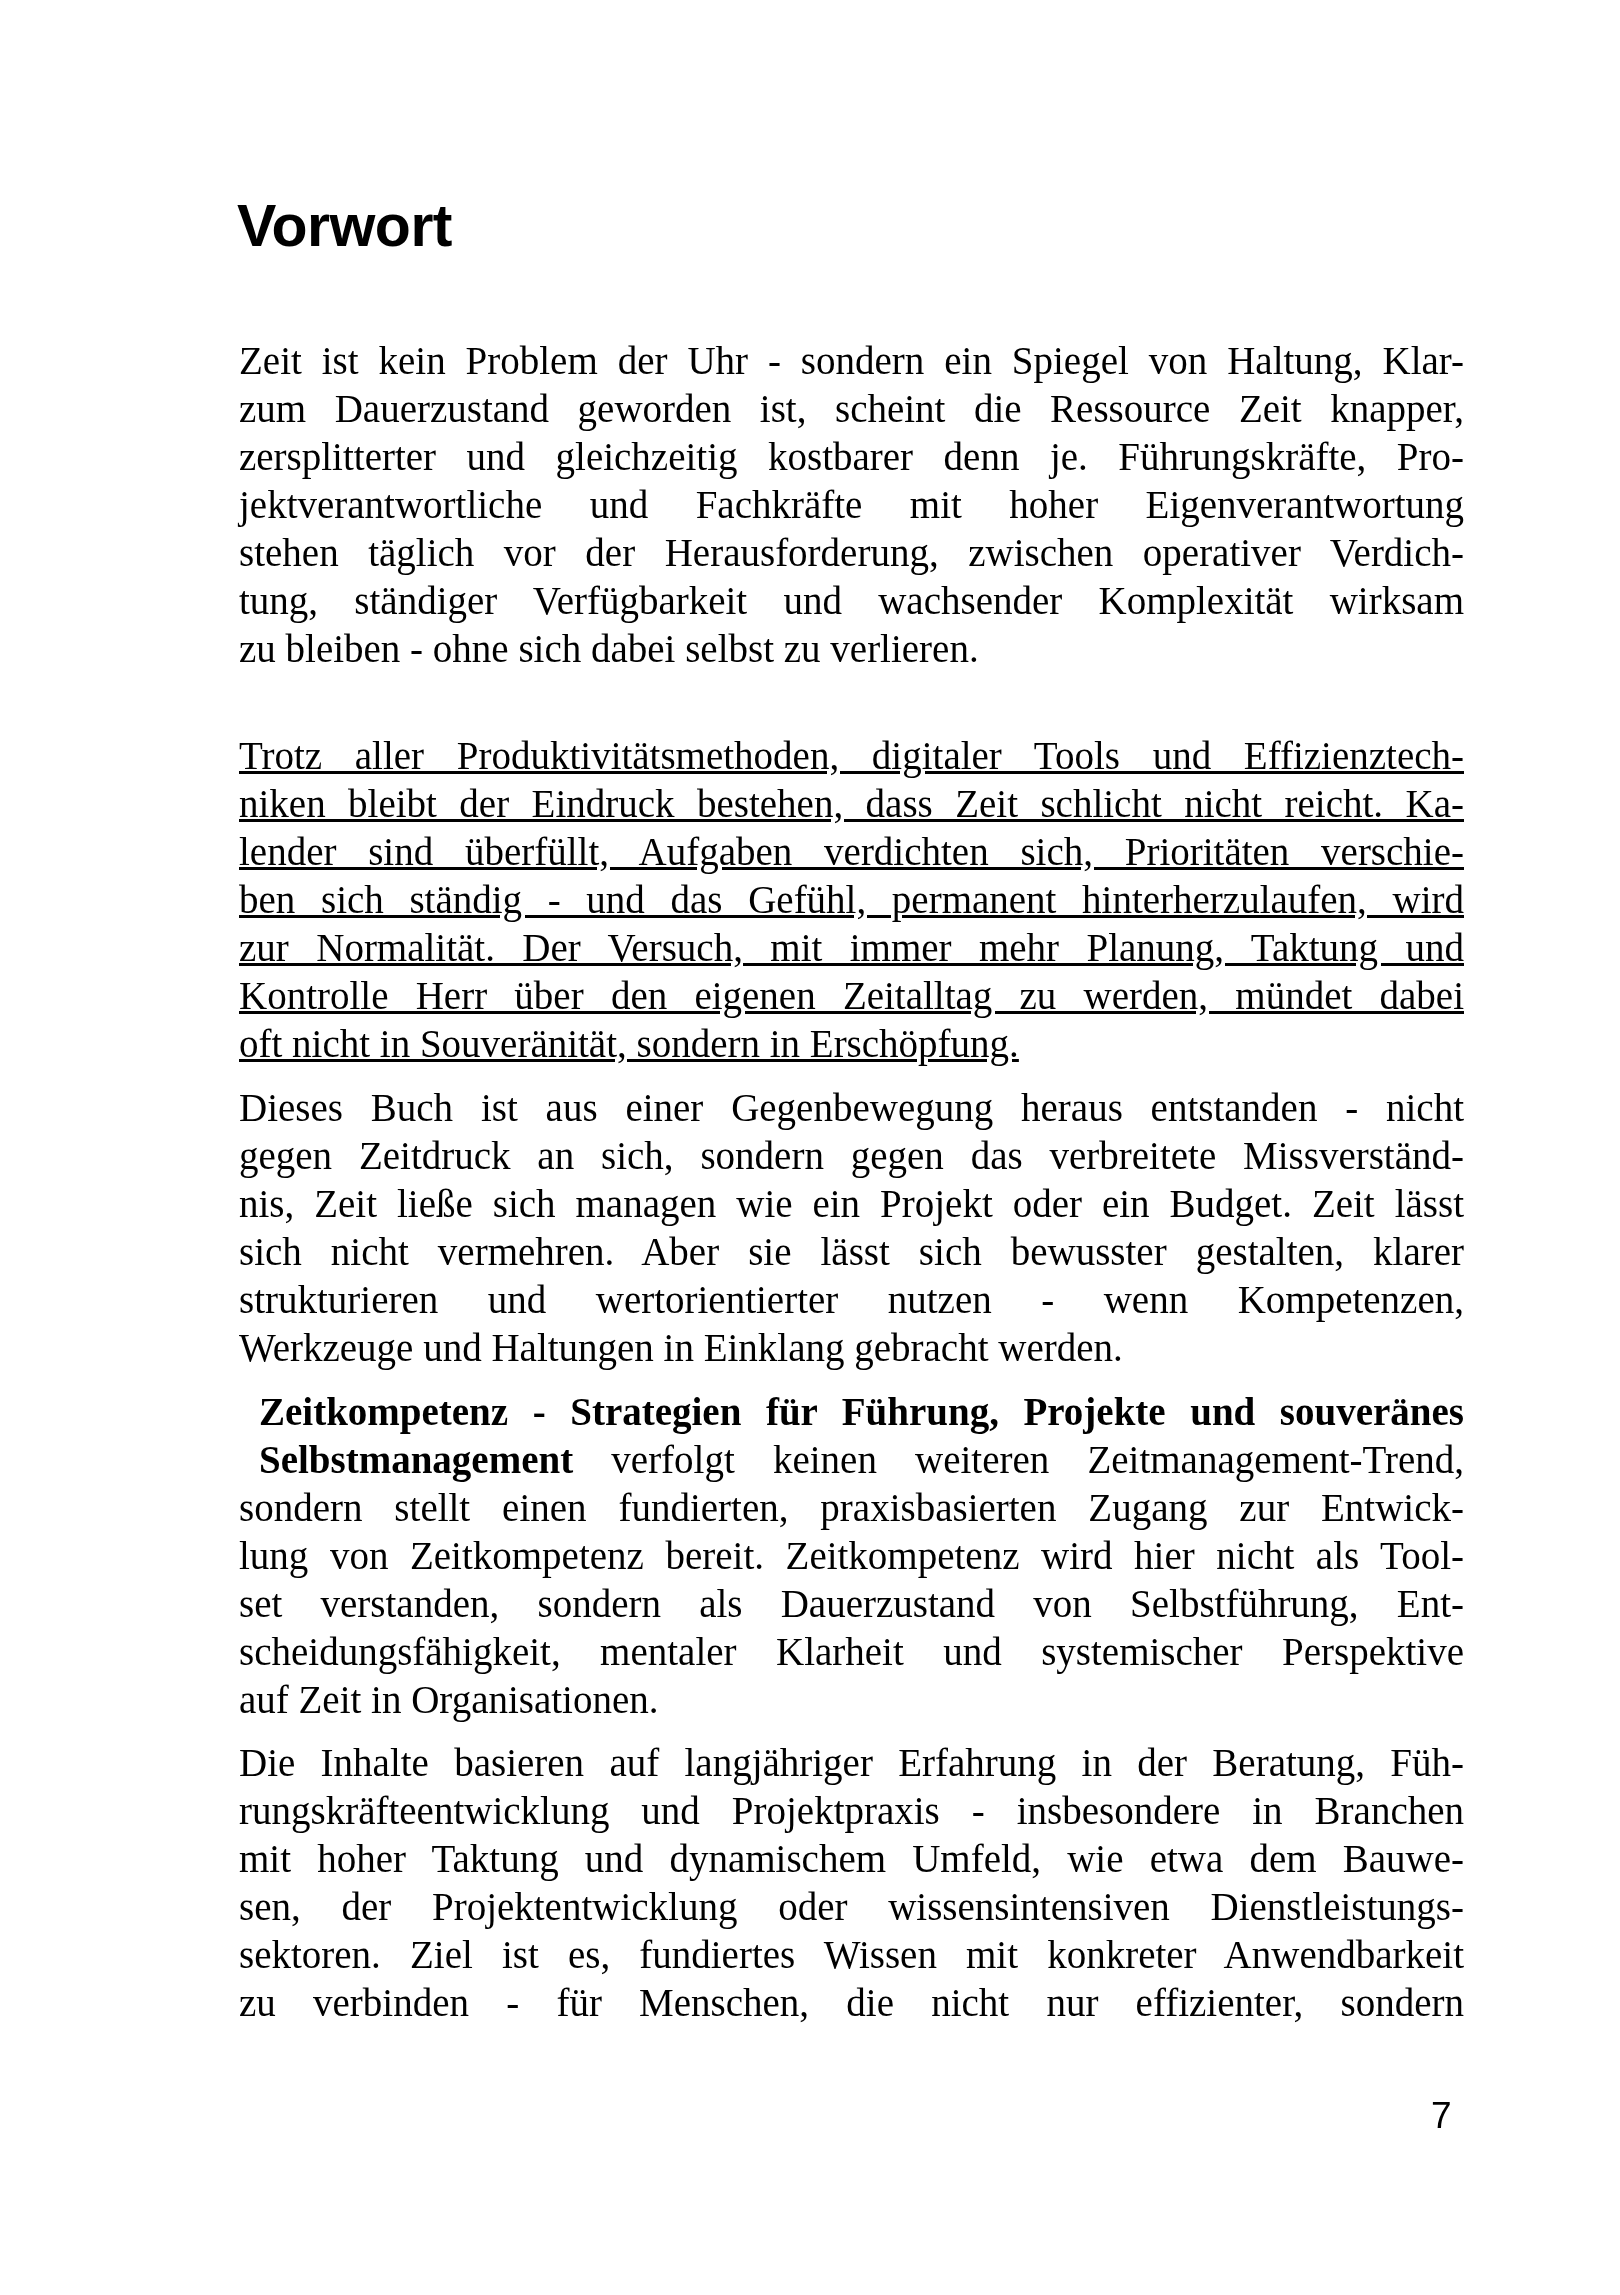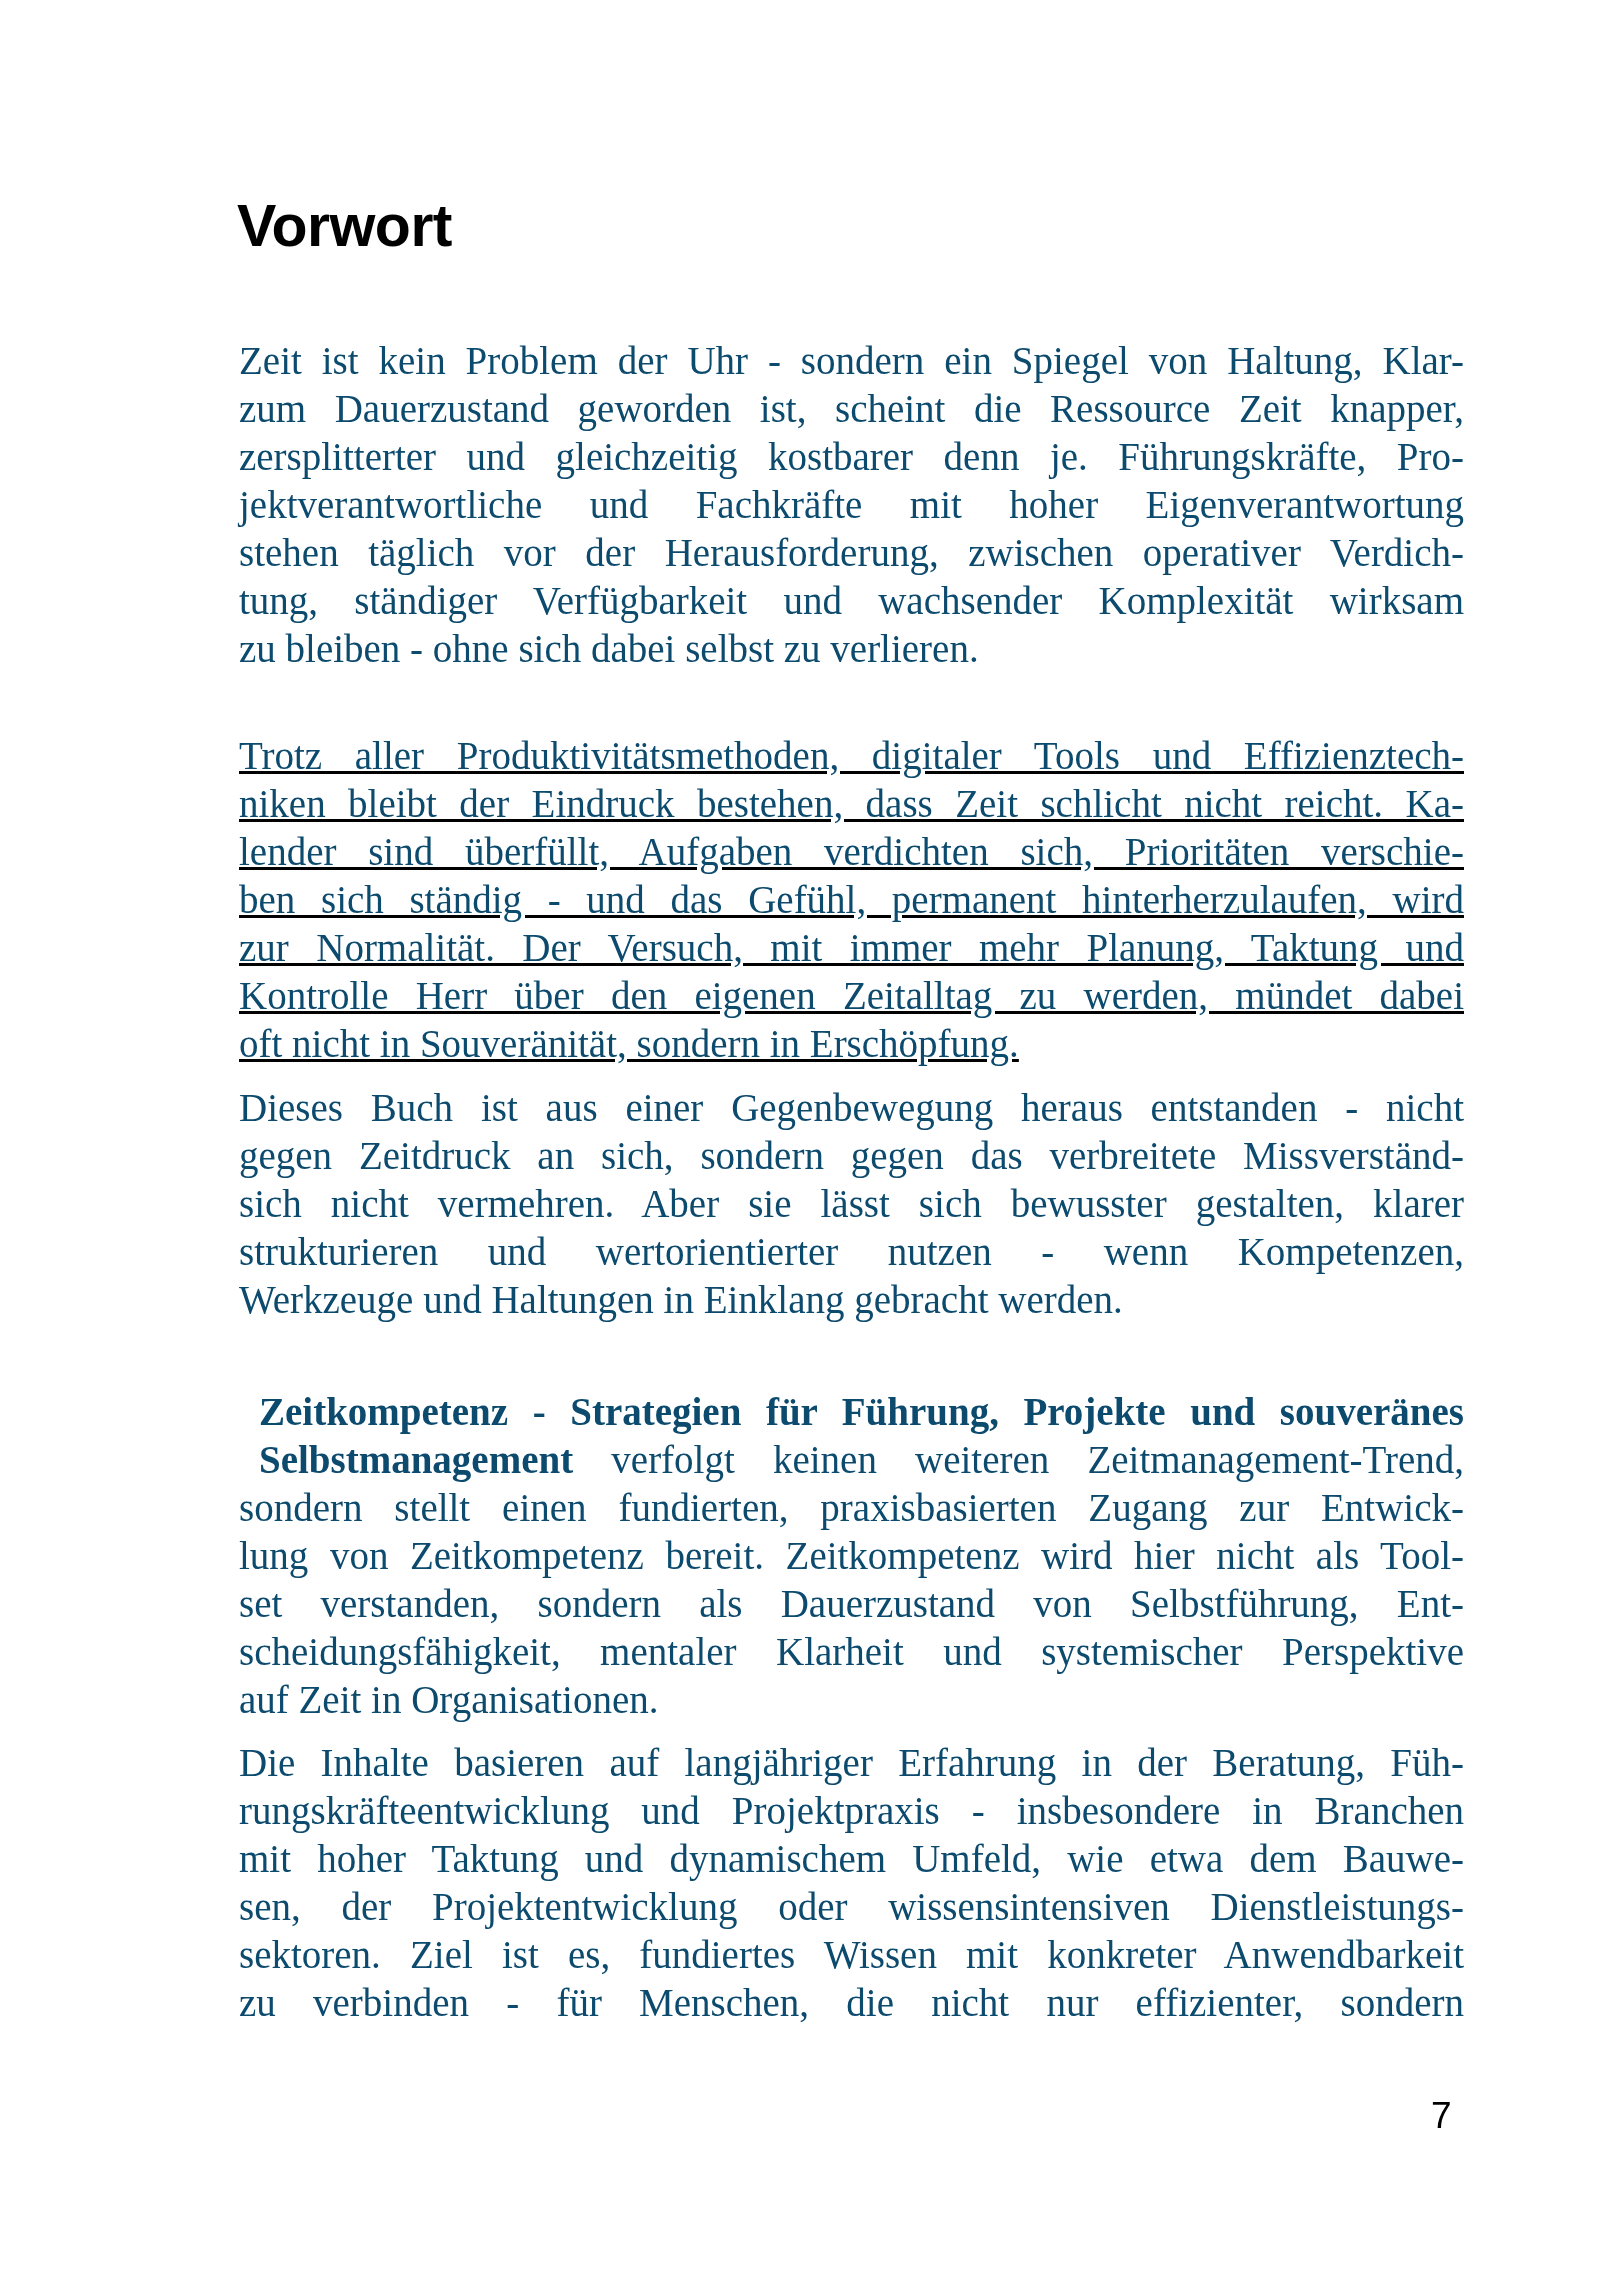--- a/index.html
+++ b/index.html
@@ -7,21 +7,21 @@
   .page { position: absolute; left: 0; top: 0; width: 1620px; height: 2295px; background: #ffffff; padding-left: 7px; }
   .title {
     position: absolute; left: 237px; top: 194px;
     font-family: "Liberation Sans", sans-serif; font-weight: bold;
     font-size: 59px; line-height: 65px; color: #000; letter-spacing: -0.5px;
     margin: 0;
   }
   .body { position: absolute; left: 239px; width: 1225px; }
   .line {
     display: block; height: 48px; line-height: 48px;
-    font-family: "Liberation Serif", serif; font-size: 39px; color: #0c4a6e;
+    font-family: "Liberation Serif", serif; font-size: 39px; color: #000000;
     text-align: justify; text-align-last: justify; white-space: nowrap;
     overflow: visible;
   }
   .line.last { text-align-last: left; }
   .line b { font-weight: bold; margin-left: 20px; }
   .page-number {
     position: absolute; left: 1431px; top: 2093px;
     font-family: "Liberation Sans", sans-serif; font-size: 37px; line-height: 46px; color: #000;
   }
 </style>
@@ -48,20 +48,21 @@
     <span class="line">lender sind überfüllt, Aufgaben verdichten sich, Prioritäten verschie-</span>
     <span class="line">ben sich ständig - und das Gefühl, permanent hinterherzulaufen, wird</span>
     <span class="line">zur Normalität. Der Versuch, mit immer mehr Planung, Taktung und</span>
     <span class="line">Kontrolle Herr über den eigenen Zeitalltag zu werden, mündet dabei</span>
     <span class="line last">oft nicht in Souveränität, sondern in Erschöpfung.</span>
   </div>
 
   <div class="body" style="top:1084px;">
     <span class="line">Dieses Buch ist aus einer Gegenbewegung heraus entstanden - nicht</span>
     <span class="line">gegen Zeitdruck an sich, sondern gegen das verbreitete Missverständ-</span>
+    <span class="line">nis, Zeit ließe sich managen wie ein Projekt oder ein Budget. Zeit lässt</span>
     <span class="line">sich nicht vermehren. Aber sie lässt sich bewusster gestalten, klarer</span>
     <span class="line">strukturieren und wertorientierter nutzen - wenn Kompetenzen,</span>
     <span class="line last">Werkzeuge und Haltungen in Einklang gebracht werden.</span>
   </div>
 
   <div class="body" style="top:1388px;">
     <span class="line"><b>Zeitkompetenz - Strategien für Führung, Projekte und souveränes</b></span>
     <span class="line"><b>Selbstmanagement</b><span> verfolgt keinen weiteren Zeitmanagement-Trend,</span></span>
     <span class="line">sondern stellt einen fundierten, praxisbasierten Zugang zur Entwick-</span>
     <span class="line">lung von Zeitkompetenz bereit. Zeitkompetenz wird hier nicht als Tool-</span>

